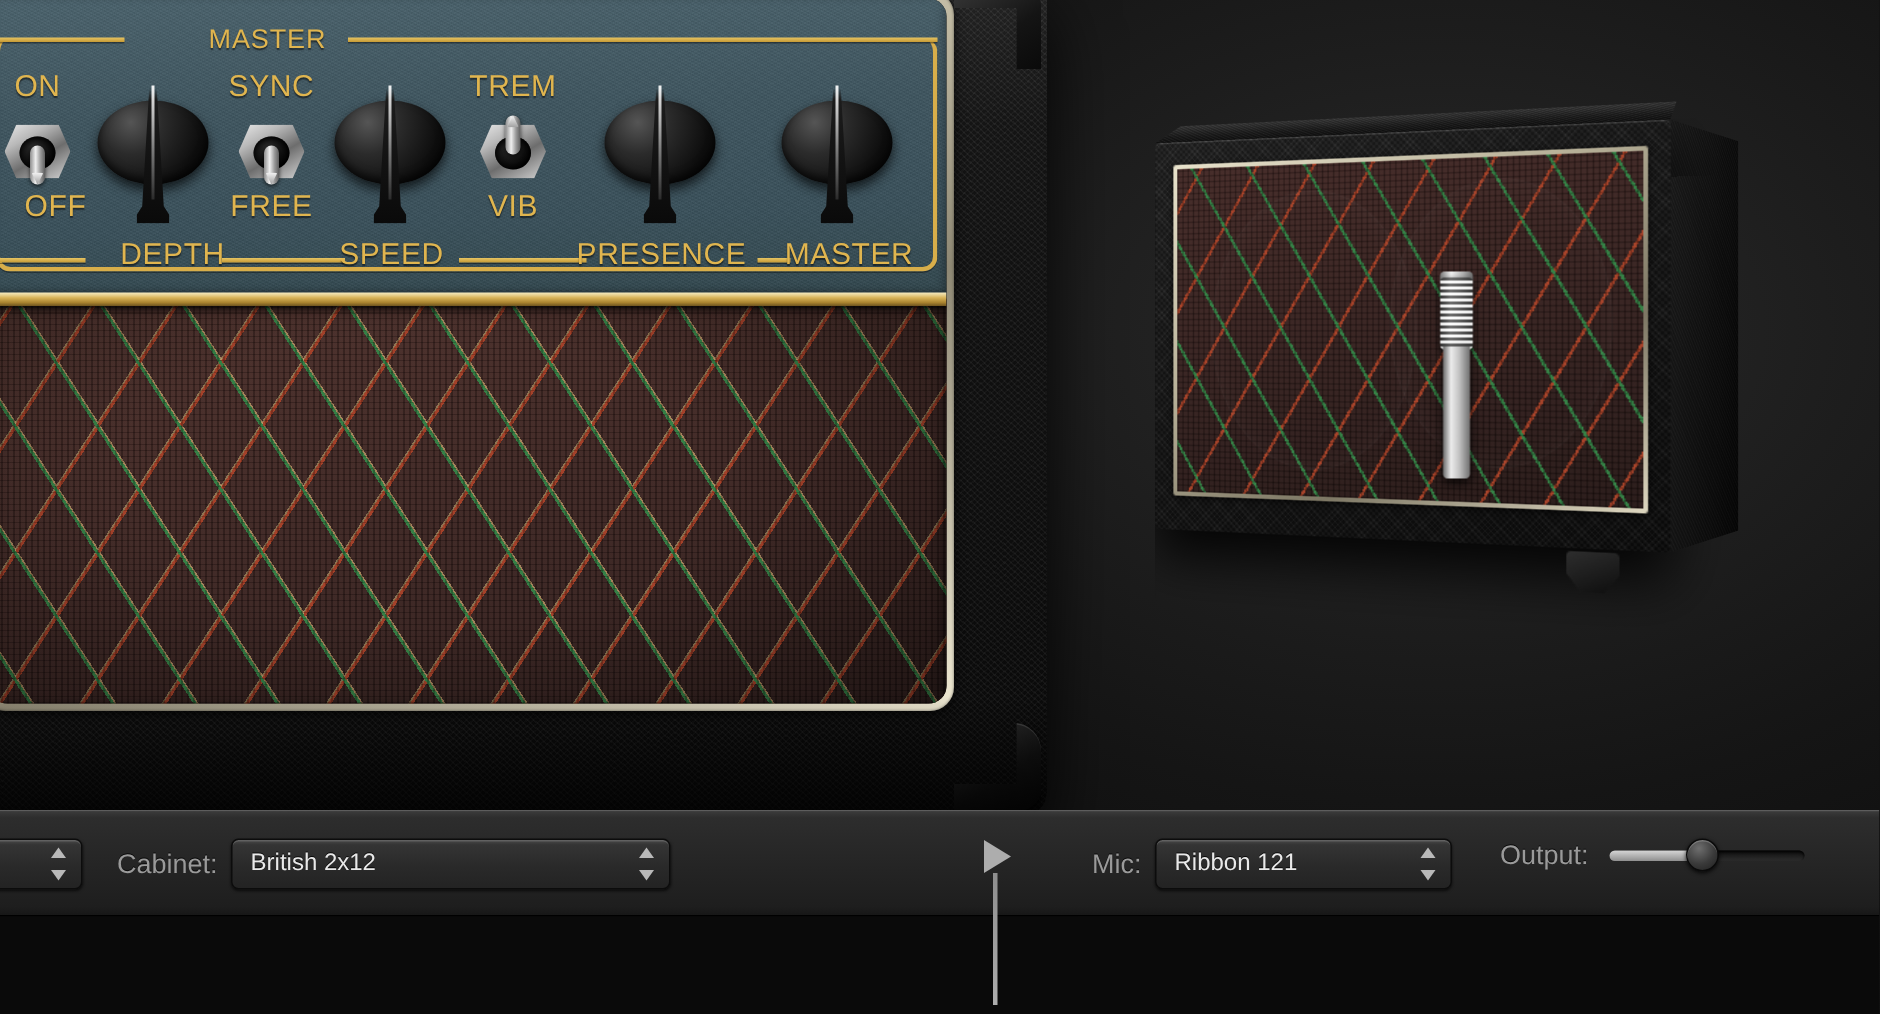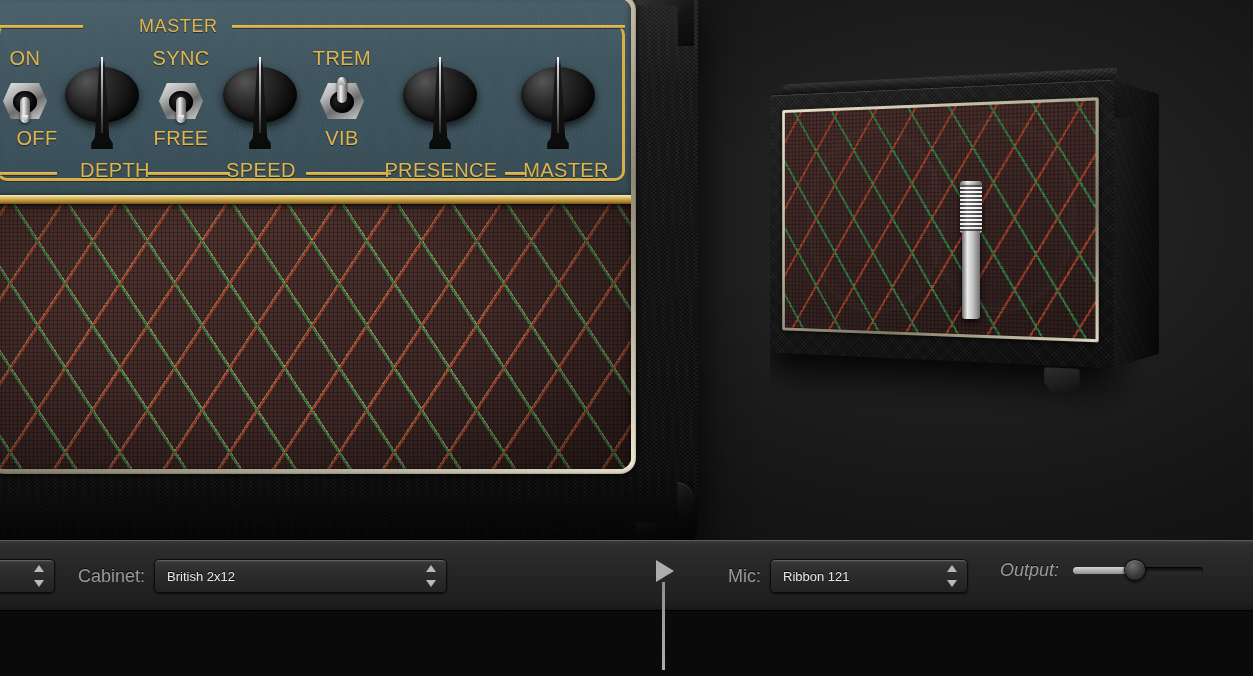--- a/index.html
+++ b/index.html
@@ -313,42 +313,42 @@
     position: relative;
     height: 34px;
     border-radius: 5px;
     background: linear-gradient(180deg, #4a4a4a 0%, #343434 10%, #2a2a2a 52%, #232323 100%);
     border: 1px solid #0c0c0c;
     box-shadow: inset 0 1px 0 rgba(255,255,255,.14), 0 1px 2px rgba(0,0,0,.7);
     display: flex; align-items: center;
     padding: 0 30px 0 12px;
   }
   .popup .val {
-    color: #e9e9e9; font-size: 13px; white-space: nowrap;
+    color: #e9e9e9; font-size: 16px; white-space: nowrap;
     text-shadow: 0 -1px 0 rgba(0,0,0,.85);
   }
   .stepper {
     position: absolute; right: 9px; top: 50%; margin-top: -11px;
     width: 11px; height: 22px;
     display: flex; flex-direction: column; justify-content: space-between;
   }
   .stepper i { display: block; width: 0; height: 0; border-left: 5.5px solid transparent; border-right: 5.5px solid transparent; }
   .stepper i.up { border-bottom: 7px solid #b9b9b9; }
   .stepper i.dn { border-top: 7px solid #b9b9b9; }
 
   
   #popup-amp {
     position: absolute; left: -140px; top: 18px;
     width: 195px; height: 34px;
   }
   #cabinet-group { position: absolute; left: 78px; top: 18px; display: flex; align-items: center; gap: 9px; }
   #popup-cabinet { width: 293px; }
   #mic-group { position: absolute; left: 728px; top: 18px; display: flex; align-items: center; gap: 9px; }
   #popup-mic { width: 198px; }
-  #output-group { position: absolute; left: 1000px; top: 18px; display: flex; align-items: center; gap: 14px; font-style: italic; }
+  #output-group { position: absolute; left: 1000px; top: 18px; display: flex; align-items: center; gap: 14px; }
 
   .slider { position: relative; width: 130px; height: 22px; }
   .slider-track {
     position: absolute; left: 0; top: 8px; width: 100%; height: 7px;
     border-radius: 4px;
     background: linear-gradient(180deg, #0d0d0d, #2e2e2e);
     box-shadow: inset 0 1px 2px rgba(0,0,0,.9);
   }
   .slider-fill {
     position: absolute; left: 0; top: 8px; height: 7px; border-radius: 4px;

